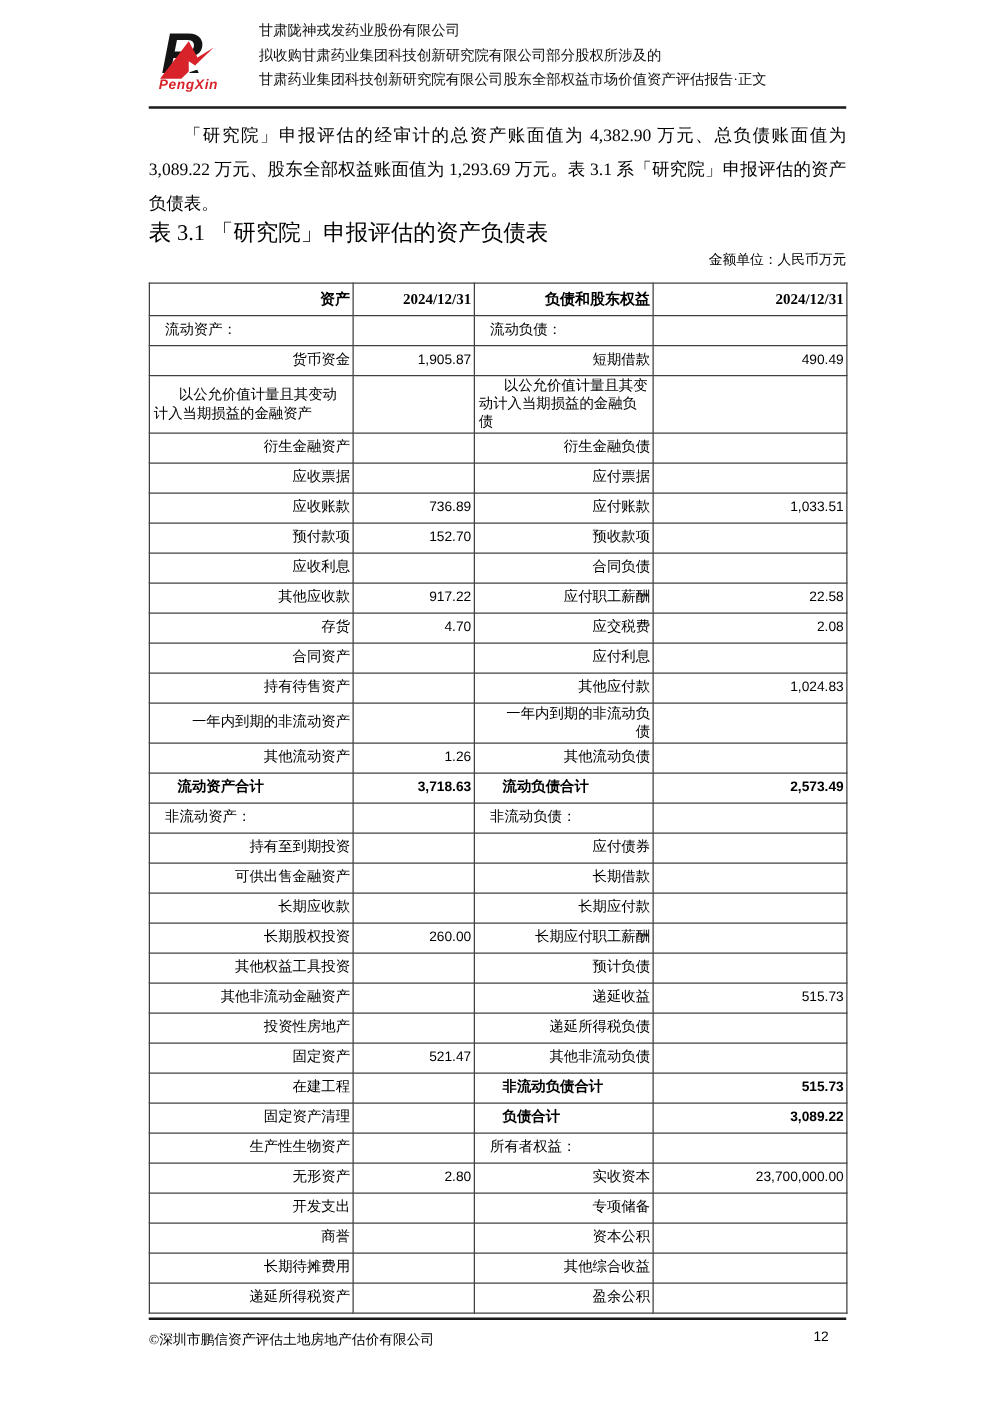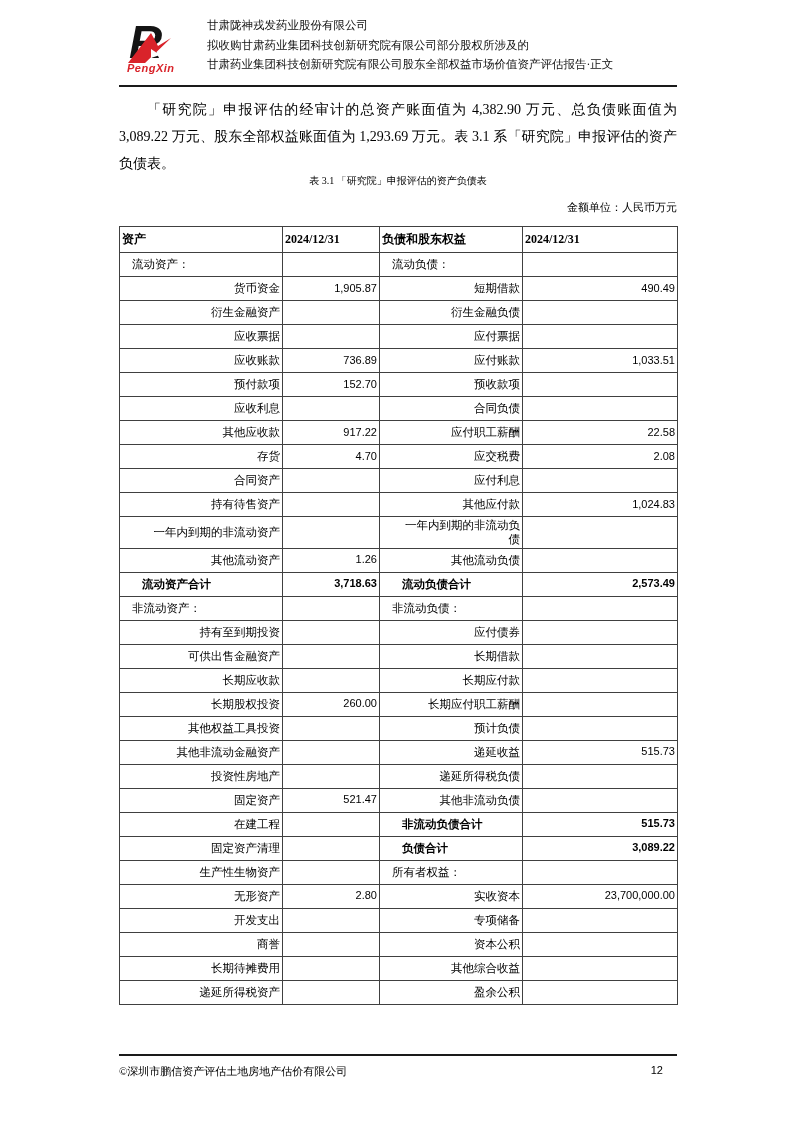--- a/index.html
+++ b/index.html
@@ -26,38 +26,38 @@
     background:#1a1a1a;
   }
   
   .para {
     position:absolute; left:119px; top:96px; width:558px;
     font-size:14px; line-height:27px; text-align:justify;
     text-indent:28px;
   }
   .caption {
     position:absolute; left:119px; top:174px; width:558px;
-    text-align:center; font-size:10px;
+    text-align:left; font-size:18px;
   }
   .unit-note {
     position:absolute; left:119px; top:200px; width:558px;
     text-align:right; font-size:11px;
   }
   
   table.bs {
     position:absolute; left:119px; top:226px; width:558px;
     border-collapse:collapse; table-layout:fixed;
     font-size:11.5px; border:1.5px solid #000;
   }
   table.bs th, table.bs td {
     border:1px solid #404040; height:24px; line-height:1.25;
     padding:1px 2px; vertical-align:middle; overflow:hidden;
   }
   table.bs thead th {
-    font-weight:bold; text-align:left; height:26px; font-size:12px;
+    font-weight:bold; text-align:right; height:26px; font-size:12px;
   }
   td.lbl { text-align:left; }
   td.lbl.section { padding-left:12px; }
   td.lbl.item    { padding-left:19px;text-align:right; }
   td.lbl.total   { padding-left:22px; font-weight:bold; }
   td.lbl.wrap    { padding-left:3px; text-indent:20px; }
   tr.wrap-row td { height:45px; }
   td.val { text-align:right; padding-right:3px; font-family:"Liberation Sans", sans-serif; font-size:11px; }
   td.val.b { font-weight:bold; }
   
@@ -120,20 +120,26 @@
           <td class="val"></td>
           <td class="lbl section">流动负债：</td>
           <td class="val"></td>
         </tr>
         <tr>
           <td class="lbl item">货币资金</td>
           <td class="val">1,905.87</td>
           <td class="lbl item">短期借款</td>
           <td class="val">490.49</td>
         </tr>
+        <tr class="wrap-row">
+          <td class="lbl wrap">以公允价值计量且其变动计入当期损益的金融资产</td>
+          <td class="val"></td>
+          <td class="lbl wrap">以公允价值计量且其变动计入当期损益的金融负债</td>
+          <td class="val"></td>
+        </tr>
         <tr>
           <td class="lbl item">衍生金融资产</td>
           <td class="val"></td>
           <td class="lbl item">衍生金融负债</td>
           <td class="val"></td>
         </tr>
         <tr>
           <td class="lbl item">应收票据</td>
           <td class="val"></td>
           <td class="lbl item">应付票据</td>

